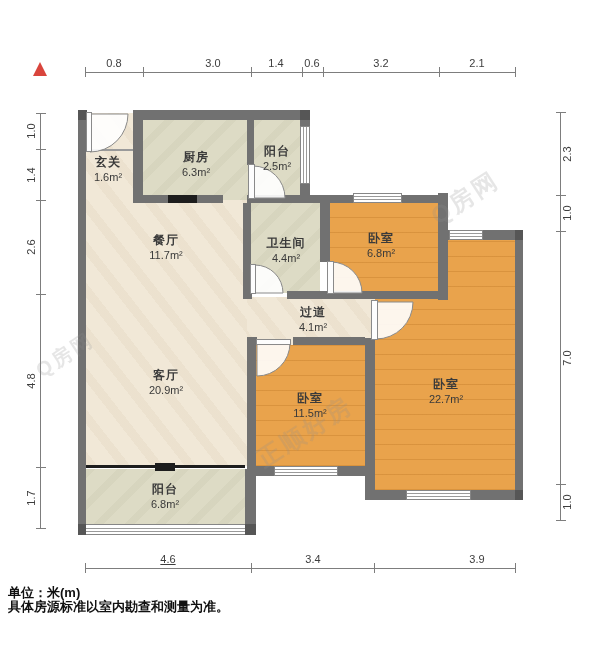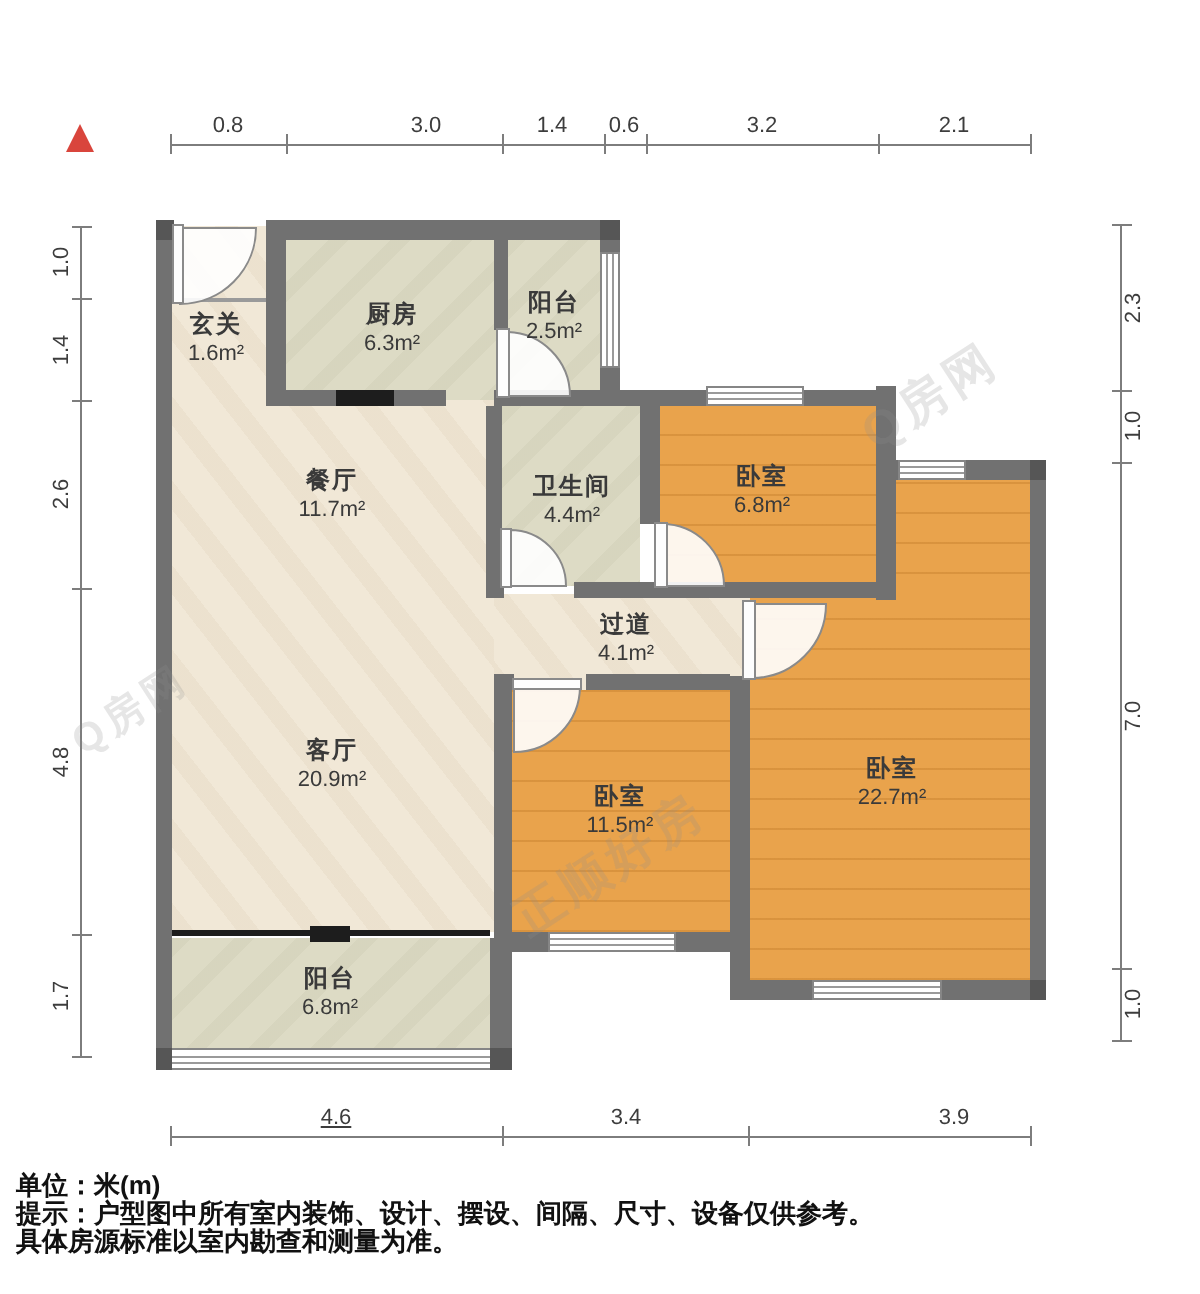--- a/index.html
+++ b/index.html
@@ -226,17 +226,16 @@
   <div class="dim-label rot" style="left:567px;top:213px;">1.0</div>
   <div class="dim-label rot" style="left:567px;top:358px;">7.0</div>
   <div class="dim-label rot" style="left:567px;top:502px;">1.0</div>
 
   <div class="wm" style="left:305px;top:432px;">正顺好房</div>
   <div class="wm" style="left:465px;top:198px;">Q房网</div>
   <div class="wm" style="left:65px;top:355px;font-size:20px;">Q房网</div>
 
   <div class="footer">
     <div>单位：米(m)</div>
-    <div>提示：户型图中所有室内装饰、设计、摆设、间隔、尺寸、设备仅供参考。</div>
     <div>具体房源标准以室内勘查和测量为准。</div>
   </div>
 
 </div>
 
 </body></html>

